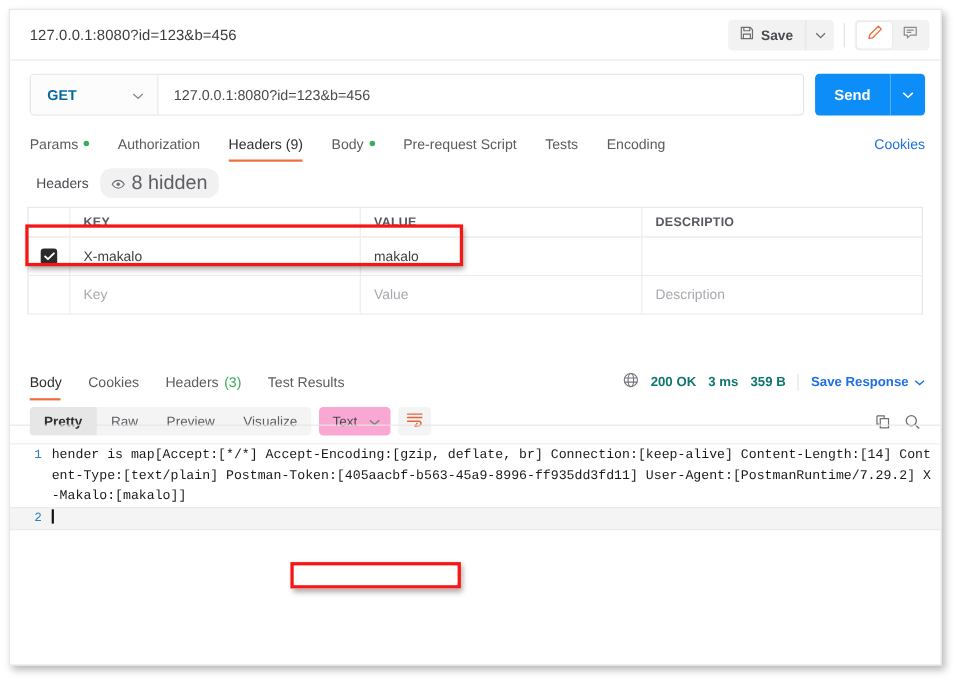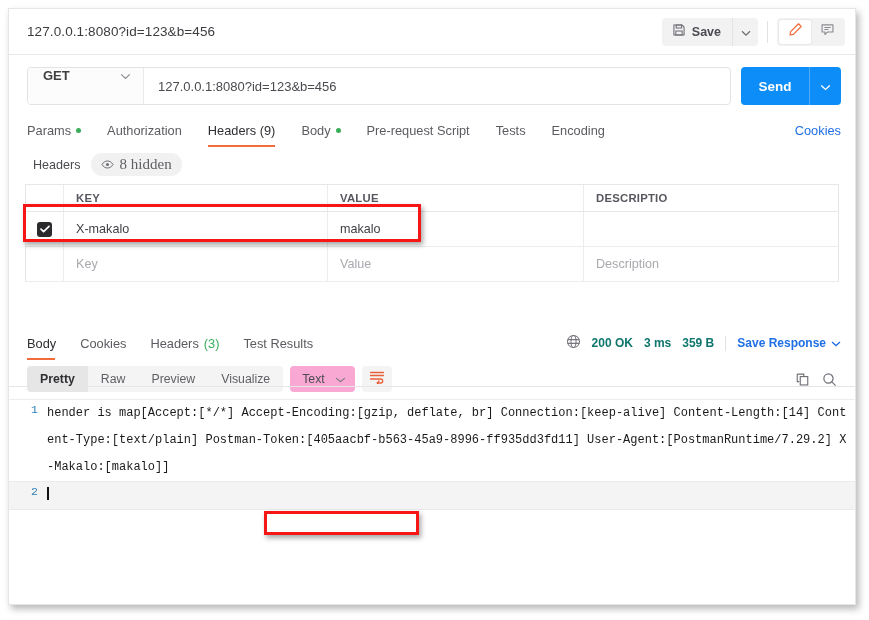--- a/index.html
+++ b/index.html
@@ -90,26 +90,26 @@
     display: flex;
     align-items: stretch;
     height: 38px;
     border: 1px solid #e3e3e3;
     border-radius: 4px;
     background: #fff;
     overflow: hidden;
   }
   .method-sel {
     width: 116px;
-    display: flex; 
+    display: flex; align-items: center;
     justify-content: space-between;
     padding: 0 12px 0 15px;
     font-size: 13px;
     font-weight: 700;
-    color: #404040;
+    color: #0369a1;
     border-right: 1px solid #e9e9e9;
     cursor: pointer;
     background: #fcfcfc;
   }
   .url-text {
     flex: 1;
     display: flex; align-items: center;
     padding: 0 14px;
     font-size: 13px;
     color: #4a4a50;
@@ -179,24 +179,23 @@
     display: flex; align-items: center;
     padding: 6px 18px 8px 24px;
     gap: 10px;
   }
   .headers-label { font-size: 12.6px; color: #4a4a50; }
   .hidden-pill {
     display: inline-flex; align-items: center; gap: 6px;
     background: #f1f1f1;
     border-radius: 11px;
     padding: 3px 10px;
-    font-size: 15px;
+    font-size: 18px;
     color: #5d5d63;
     cursor: pointer;
-    font-family: Liberation Serif, serif;
   }
 
   
   .tablewrap {
     margin: 0 16px;
     border: 1px solid #e6e6e6;
     border-bottom: none;
   }
   .thead {
     display: flex;
@@ -359,21 +358,21 @@
     flex: 0 0 38px;
     text-align: right;
     padding-right: 9px;
     color: #2c7fb8;
     font-size: 11.5px;
     line-height: 19px;
     user-select: none;
   }
   .codetext {
     flex: 1;
-    line-height: 27px;
+    line-height: 19px;
     white-space: pre-wrap;
     word-break: break-all;
     padding-right: 7px;
   }
   .line-active {
     background: #f4f4f4;
     border-top: 1px solid #eaeaea;
     border-bottom: 1px solid #eaeaea;
   }
   .caret {

